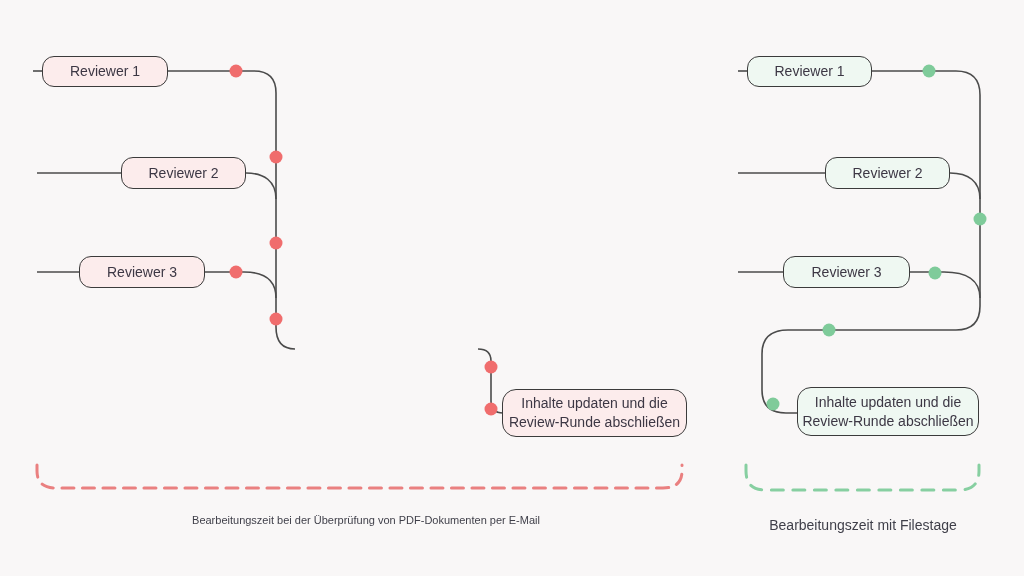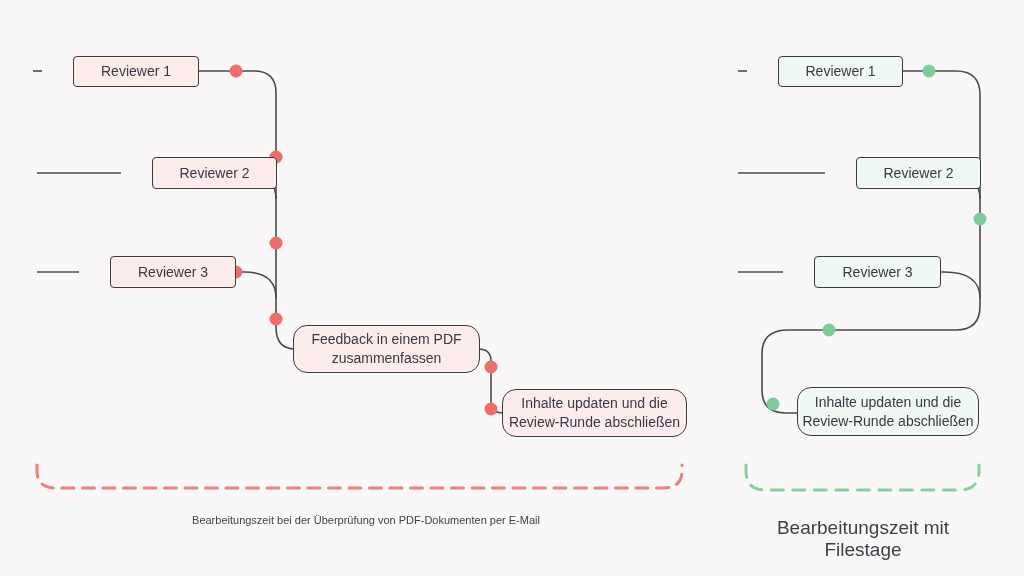--- a/index.html
+++ b/index.html
@@ -36,21 +36,21 @@
     align-items: center;
     justify-content: center;
     text-align: center;
     border: 1.6px solid var(--node-border, #3b3b3b);
     color: var(--node-text, #3c3744);
     font-size: 14px;
     line-height: 19px;
     white-space: pre-line;
     box-sizing: border-box;
   }
-  .pill { border-radius: 4px; margin-left: 31px; }
+  .pill { border-radius: 12px; }
   .big  { border-radius: 14px; }
   .pink { background: var(--pink-fill, #fcecec); }
   .mint { background: var(--mint-fill, #eff8f2); }
 
   .n-r1l { left: 42px;  top: 56px;  width: 126px; height: 31px; }
   .n-r2l { left: 121px; top: 157px; width: 125px; height: 32px; }
   .n-r3l { left: 79px;  top: 256px; width: 126px; height: 32px; }
   .n-fb  { left: 293px; top: 325px; width: 187px; height: 48px; }
   .n-inl { left: 502px; top: 389px; width: 185px; height: 48px; }
 
@@ -63,21 +63,21 @@
     position: absolute;
     text-align: center;
     color: var(--caption-text, #3f3f49);
   }
   .caption-left {
     left: 60px; top: 514px; width: 612px;
     font-size: 11px;
   }
   .caption-right {
     left: 738px; top: 517px; width: 250px;
-    font-size: 19px;
+    font-size: 14px;
   }
 </style>
 </head>
 <body>
 
 <div class="canvas">
 
   <svg class="wire-layer" viewBox="0 0 1024 576" xmlns="http://www.w3.org/2000/svg">
 
     <path class="wire" d="M33,71 H42"></path>
@@ -109,22 +109,20 @@
     <circle class="dot-green" cx="829" cy="330" r="6.5"></circle>
     <circle class="dot-green" cx="773" cy="404" r="6.5"></circle>
 
     <path class="brace brace-red" d="M37,465 V471 Q37,488 56,488 H663 Q682,488 682,471 V465"></path>
     <path class="brace brace-green" d="M746,465 V471 Q746,490 765,490 H959 Q979,490 979,471 V465"></path>
   </svg>
 
   <div class="node pill pink n-r1l">Reviewer 1</div>
   <div class="node pill pink n-r2l">Reviewer 2</div>
   <div class="node pill pink n-r3l">Reviewer 3</div>
-  <div class="node big pink n-fb">Feedback in einem PDF
-zusammenfassen</div>
   <div class="node big pink n-inl">Inhalte updaten und die
 Review-Runde abschließen</div>
 
   <div class="node pill mint n-r1r">Reviewer 1</div>
   <div class="node pill mint n-r2r">Reviewer 2</div>
   <div class="node pill mint n-r3r">Reviewer 3</div>
   <div class="node big mint n-inr">Inhalte updaten und die
 Review-Runde abschließen</div>
 
   <div class="caption caption-left">Bearbeitungszeit bei der Überprüfung von PDF-Dokumenten per E-Mail</div>

